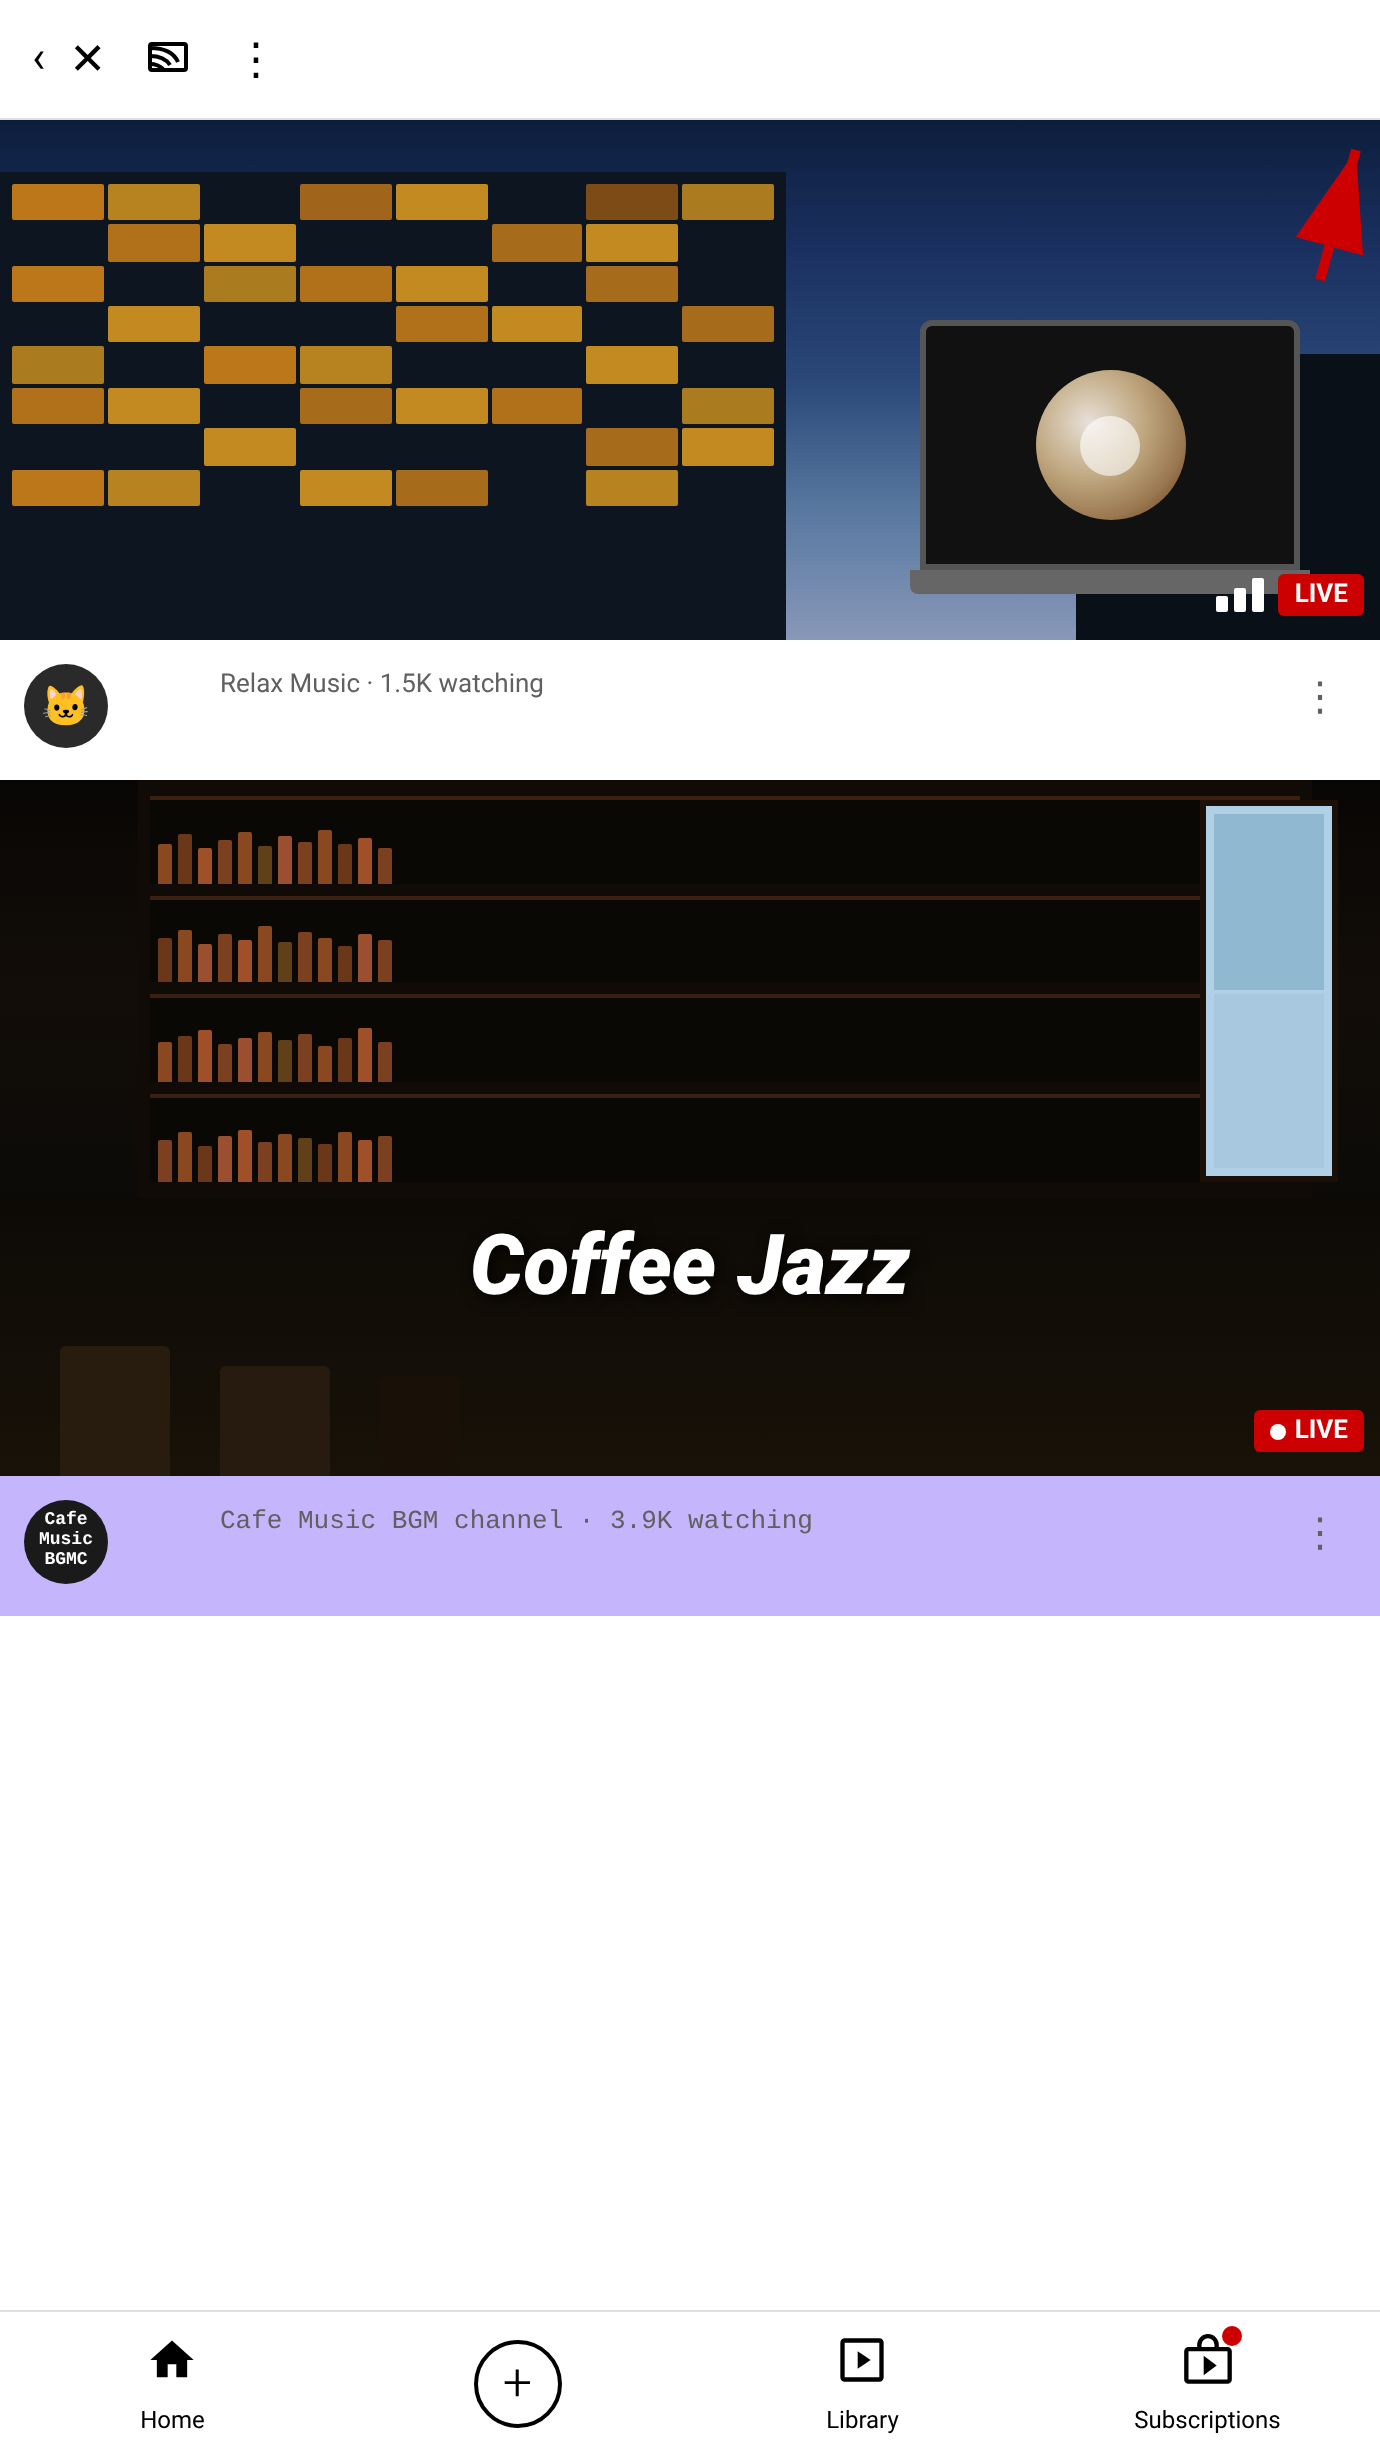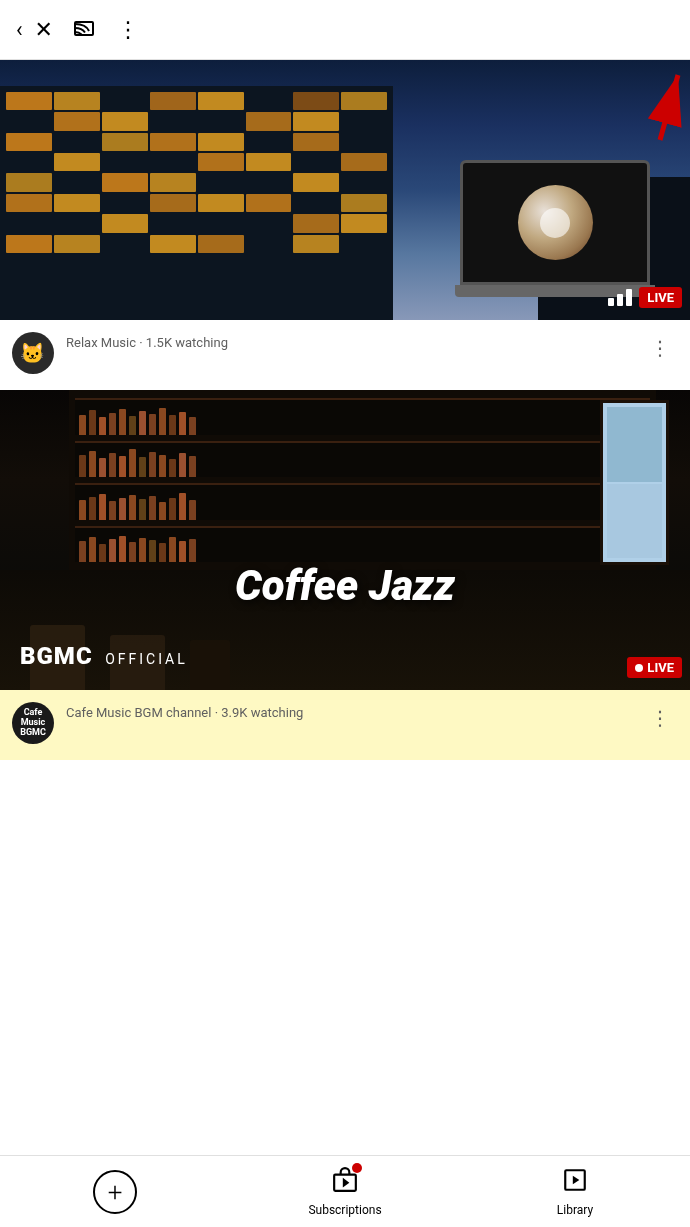--- a/index.html
+++ b/index.html
@@ -104,32 +104,33 @@
     .video-title {
       font-size: 15px;
       color: #000;
       line-height: 1.4;
       font-weight: 400;
     }
     .video-meta {
       font-size: 13px;
       color: #606060;
       margin-top: 3px;
+      margin-left: 44px;
     }
     .more-btn {
       font-size: 20px;
       color: #606060;
       cursor: pointer;
       padding: 4px 8px;
     }
 
     
     .video-thumbnail-2 {
       width: 100%;
-      height: 300px;
+      height: 348px;
       background: linear-gradient(180deg, #0a0a0a 0%, #1a1008 30%, #0d0d0d 100%);
       position: relative;
       overflow: hidden;
     }
     .coffee-jazz-text {
       position: absolute;
       bottom: 80px;
       left: 0;
       right: 0;
       text-align: center;
@@ -168,21 +169,22 @@
       border-radius: 50%;
       background: #fff;
       display: inline-block;
     }
 
     
     .video-info-2 {
       display: flex;
       align-items: flex-start;
       padding: 12px 12px 16px 12px;
-      background: #fef9c3;
+      background: #c4b5fd;
+      font-family: Liberation Mono, monospace;
     }
     .channel-avatar-2 {
       width: 42px;
       height: 42px;
       border-radius: 50%;
       background: #1a1a1a;
       margin-right: 12px;
       flex-shrink: 0;
       display: flex;
       align-items: center;
@@ -472,24 +474,20 @@
     </div>
 
     <div style="position:absolute;bottom:0;left:0;right:0;height:40%;background:linear-gradient(180deg,#0d0a06 0%,#181208 100%);display:flex;align-items:flex-end;padding:0 30px;gap:25px;">
       <div style="width:55px;height:65px;background:#2a1e10;border-radius:3px 3px 0 0;opacity:0.9;"></div>
       <div style="width:55px;height:55px;background:#2a1e10;border-radius:3px 3px 0 0;opacity:0.8;"></div>
       <div style="width:40px;height:50px;background:#1a1208;border-radius:3px 3px 0 0;opacity:0.9;"></div>
     </div>
 
     <div class="coffee-jazz-text">Coffee Jazz</div>
 
-    <div class="bgmc-logo">
-      <span style="font-size:24px;font-weight:900;letter-spacing:1px;">BGMC</span>
-      <span style="font-size:14px;font-weight:400;letter-spacing:3px;margin-left:6px;">OFFICIAL</span>
-    </div>
 
     <div class="live-badge-2">
       <span class="live-dot"></span>
       <span>LIVE</span>
     </div>
   </div>
 
   <div class="video-info-2">
     <div class="channel-avatar-2">
       <span style="font-size:9px;text-align:center;line-height:1.1;">Cafe<br>Music<br>BGMC</span>
@@ -497,42 +495,50 @@
     <div class="video-details">
       <div class="video-meta">Cafe Music BGM channel · 3.9K watching</div>
     </div>
     <span class="more-btn">⋮</span>
   </div>
 
 </div>
 
 <div class="bottom-nav">
 
+  <div class="nav-item">
+    <div class="nav-icon">
+      <svg width="26" height="26" viewBox="0 0 24 24" fill="#000">
+        <path d="M10 20v-6h4v6h5v-8h3L12 3 2 12h3v8z"></path>
+      </svg>
+    </div>
+    <span class="nav-label">Home</span>
+  </div>
 
 
   <div class="nav-item">
     <div class="nav-add">
       <span style="font-size:26px;font-weight:300;">+</span>
     </div>
+  </div>
+
+  <div class="nav-item">
+    <div class="nav-icon">
+      <svg width="26" height="26" viewBox="0 0 24 24" fill="none" stroke="#000" stroke-width="2">
+        <rect x="3" y="3" width="18" height="18" rx="1"></rect>
+        <polygon points="10,8 16,12 10,16" fill="#000" stroke="none"></polygon>
+      </svg>
+    </div>
+    <span class="nav-label">Library</span>
   </div>
 
   <div class="nav-item">
     <div class="nav-icon sub-icon-wrap">
       <svg width="26" height="26" viewBox="0 0 24 24" fill="none" stroke="#000" stroke-width="2">
         <rect x="2" y="7" width="20" height="15" rx="1"></rect>
         <polygon points="10,10 16,14.5 10,19" fill="#000" stroke="none"></polygon>
         <path d="M8 7V5c0-2.2 1.8-4 4-4s4 1.8 4 4v2" stroke="#000"></path>
       </svg>
       <div class="sub-badge"></div>
     </div>
     <span class="nav-label">Subscriptions</span>
   </div>
-
-  <div class="nav-item">
-    <div class="nav-icon">
-      <svg width="26" height="26" viewBox="0 0 24 24" fill="none" stroke="#000" stroke-width="2">
-        <rect x="3" y="3" width="18" height="18" rx="1"></rect>
-        <polygon points="10,8 16,12 10,16" fill="#000" stroke="none"></polygon>
-      </svg>
-    </div>
-    <span class="nav-label">Library</span>
-  </div>
 </div>
 
 </body></html>

